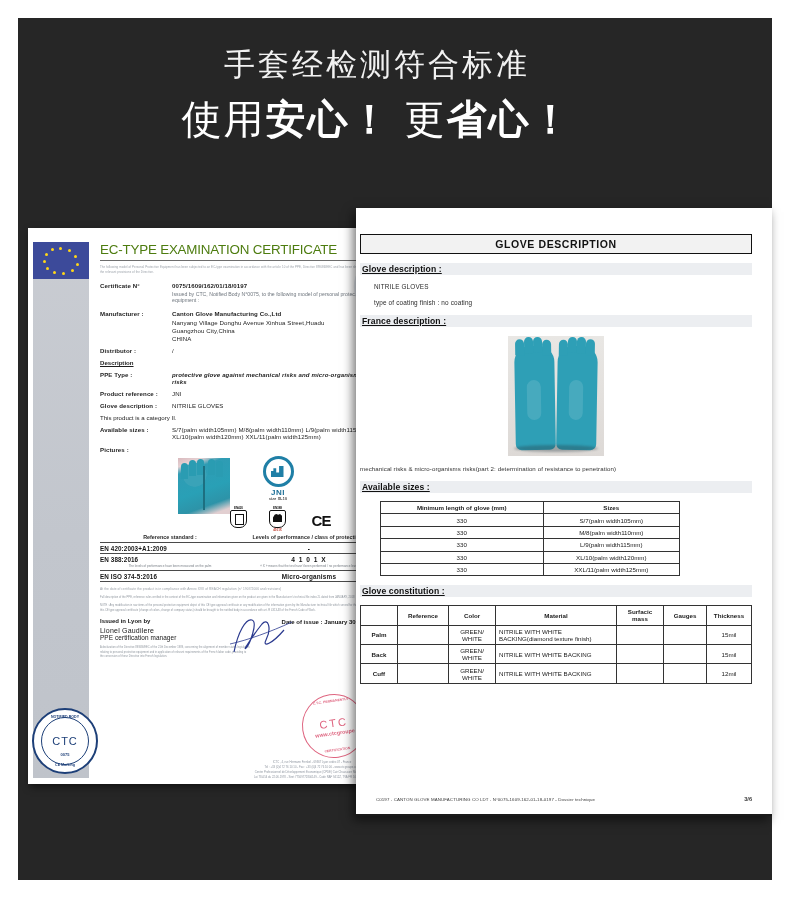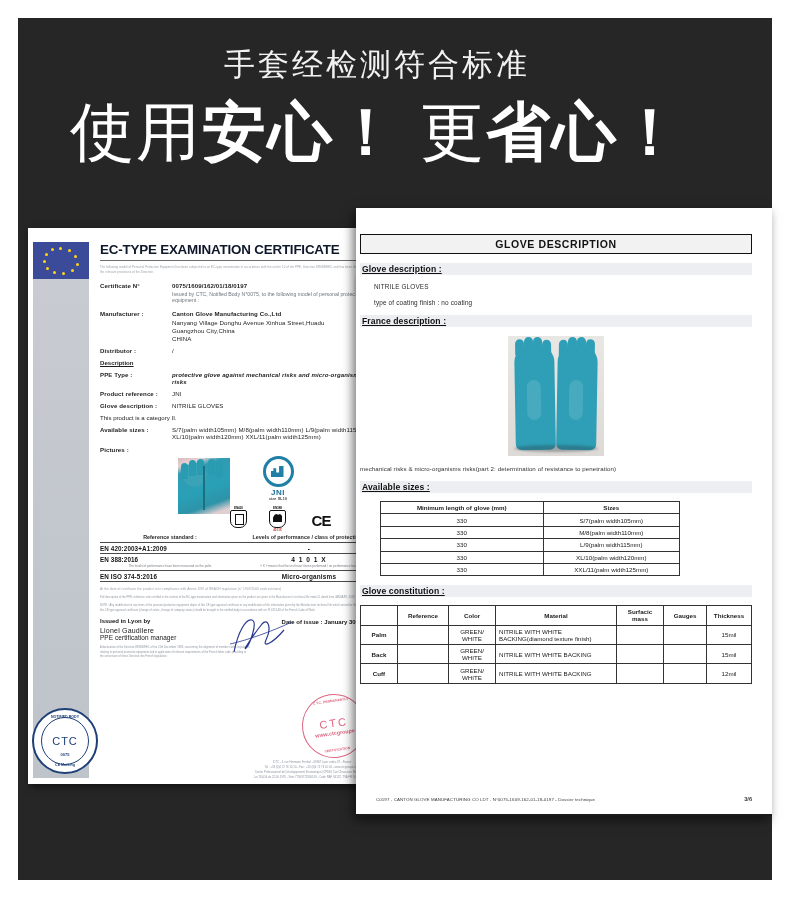--- a/index.html
+++ b/index.html
@@ -17,21 +17,21 @@
     background:#262626;
   }
 
   
   .headline-wrap{position:absolute;left:0;top:46px;width:754px;text-align:center;}
   .headline-sub{
     color:#f2f2f2;font-size:31px;letter-spacing:3px;font-weight:300;
     line-height:1.2;white-space:nowrap;
   }
   .headline-main{
-    margin-top:14px;color:#ffffff;font-size:64px;letter-spacing:2px;
+    margin-top:14px;color:#ffffff;font-size:40px;letter-spacing:2px;
     line-height:1.12;white-space:nowrap;font-weight:400;
   }
   .headline-main b{font-weight:700;}
 
   
   .doc{position:absolute;background:#fff;box-sizing:border-box;}
 
   
   .doc-cert{
     left:28px;top:228px;width:360px;height:556px;
@@ -44,21 +44,21 @@
   }
   .eu-flag{
     position:absolute;left:5px;top:14px;width:56px;height:37px;background:#3c4a9a;
   }
   .eu-flag .star{
     position:absolute;width:3px;height:3px;background:#ffd617;border-radius:50%;
   }
   .cert-body{position:absolute;left:66px;top:0;right:0;bottom:0;padding:14px 10px 0 6px;}
 
   .cert-title{
-    font-size:13.4px;letter-spacing:-.2px;color:#0f172a;font-weight:700;
+    font-size:13.4px;letter-spacing:-.2px;color:#4d7c0f;font-weight:400;
     white-space:nowrap;
   }
   .cert-rule{height:1px;background:#6e6e6e;margin:3px 0 4px 0;}
   .tiny-gray{
     color:#9aa0a8;font-size:2.9px;line-height:1.55;letter-spacing:.1px;
   }
   .tiny-gray2{
     color:#8d949c;font-size:2.6px;line-height:1.7;letter-spacing:.05px;
   }
   .row{display:flex;margin-top:5px;font-size:6.1px;color:#1d1d1d;}

